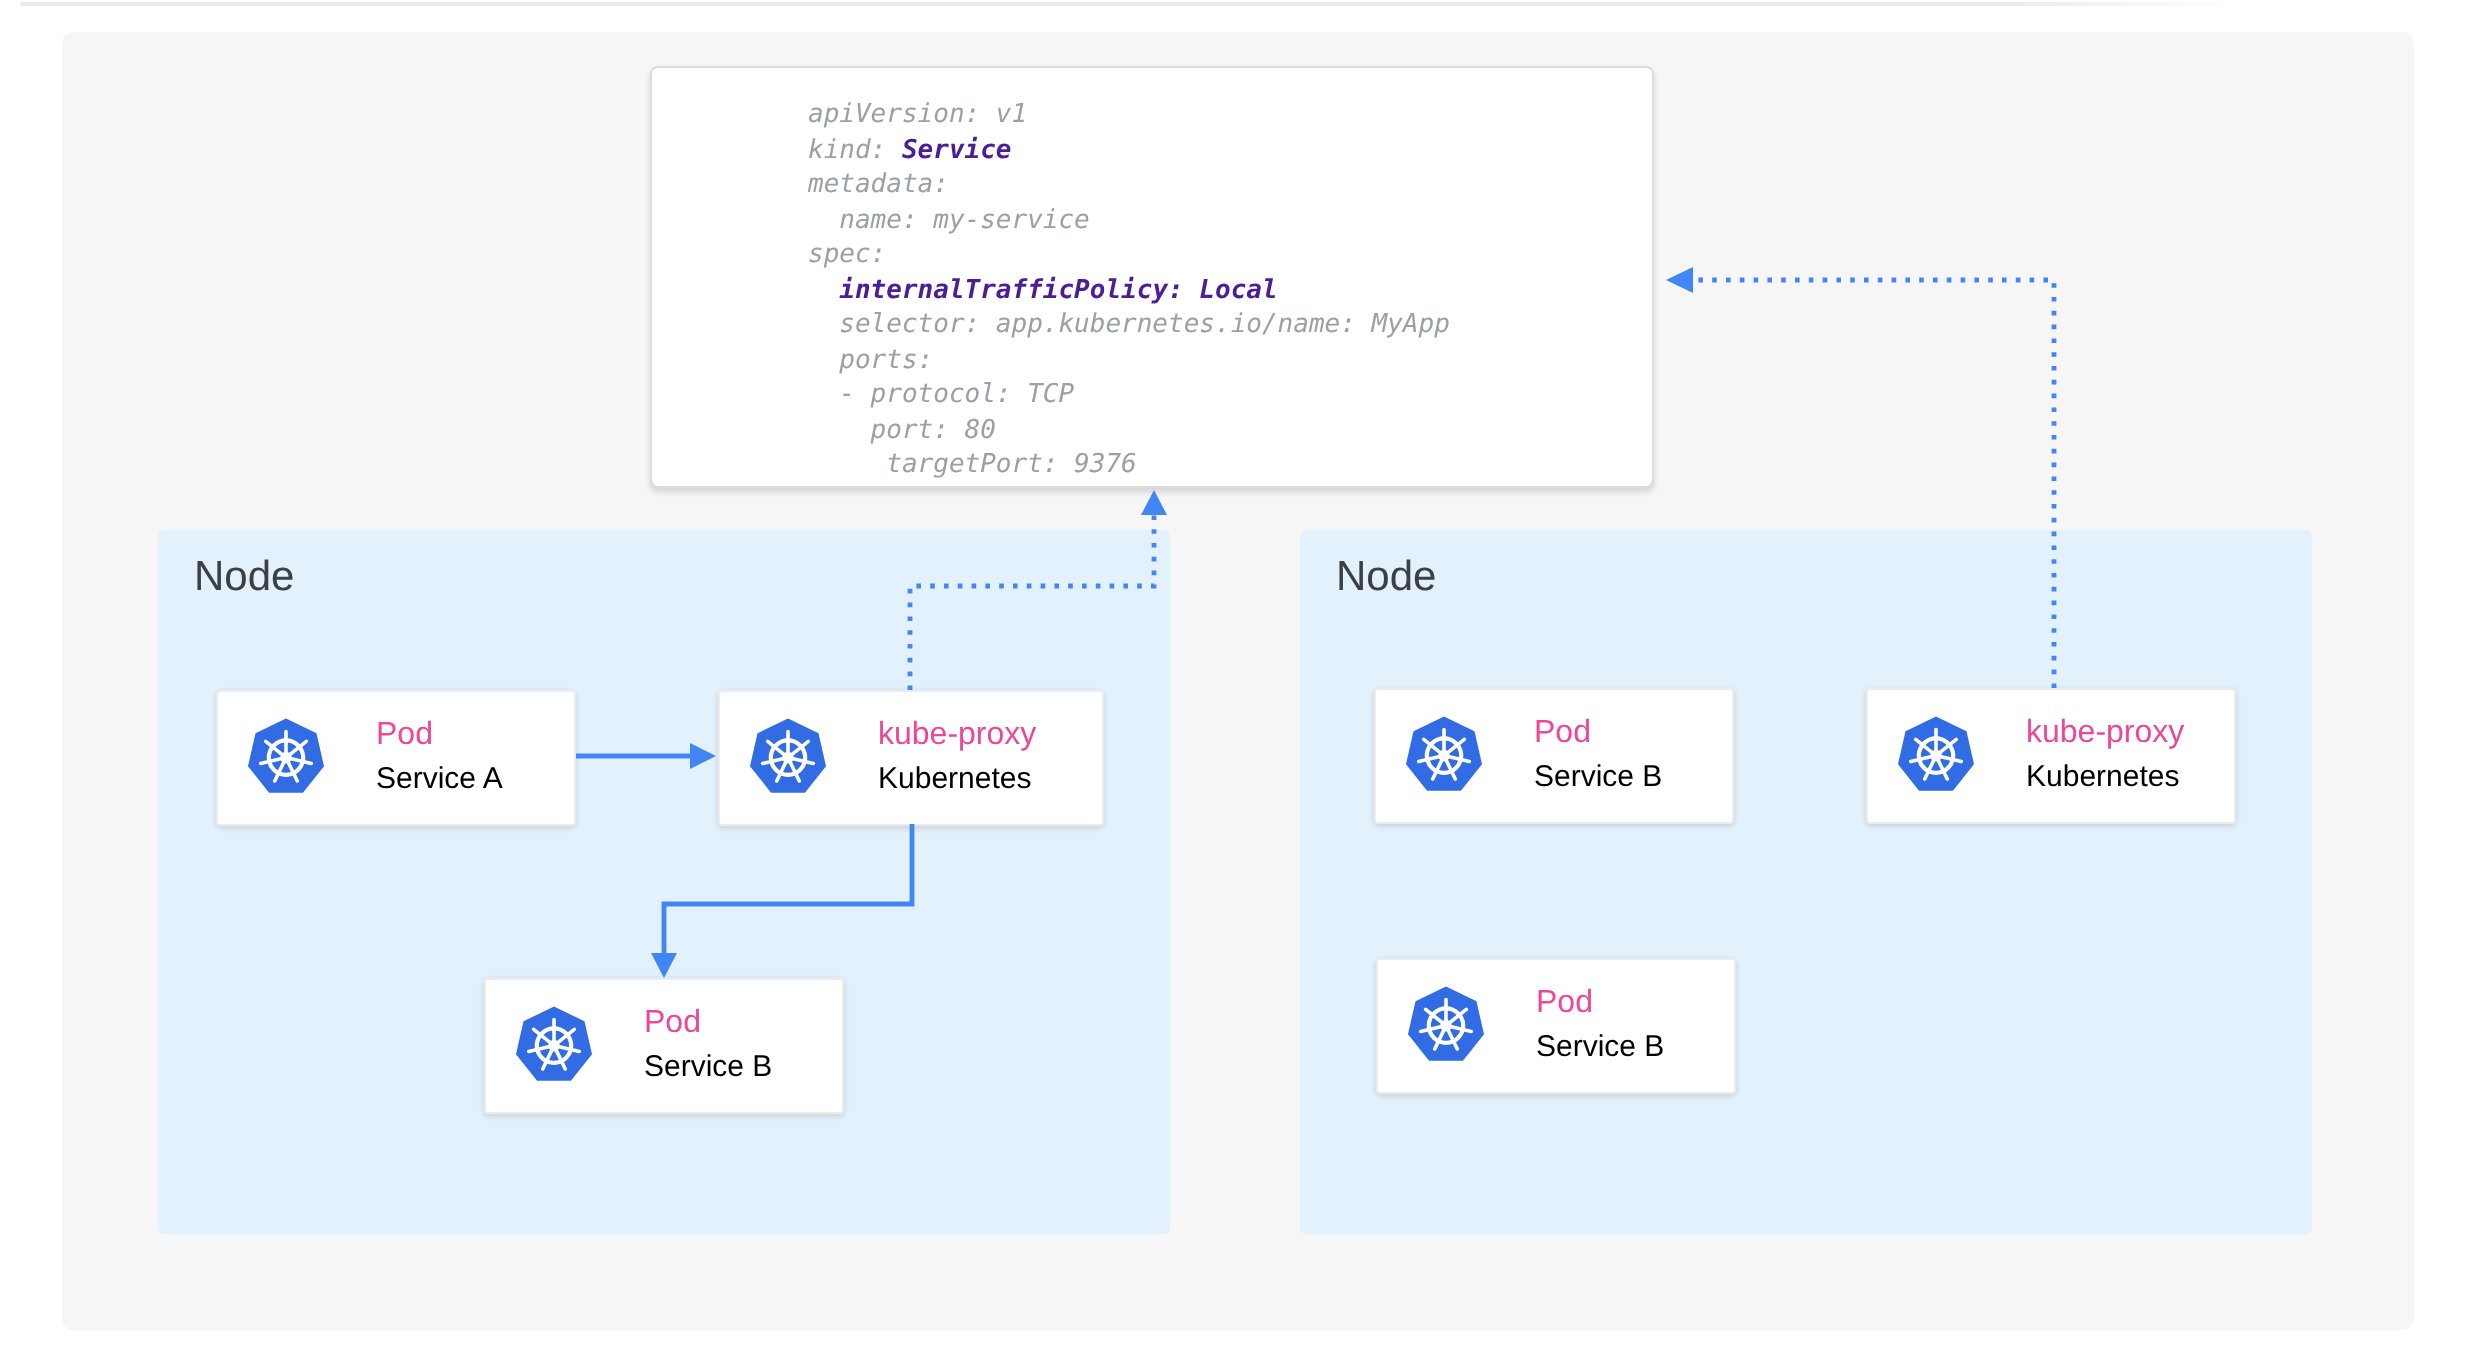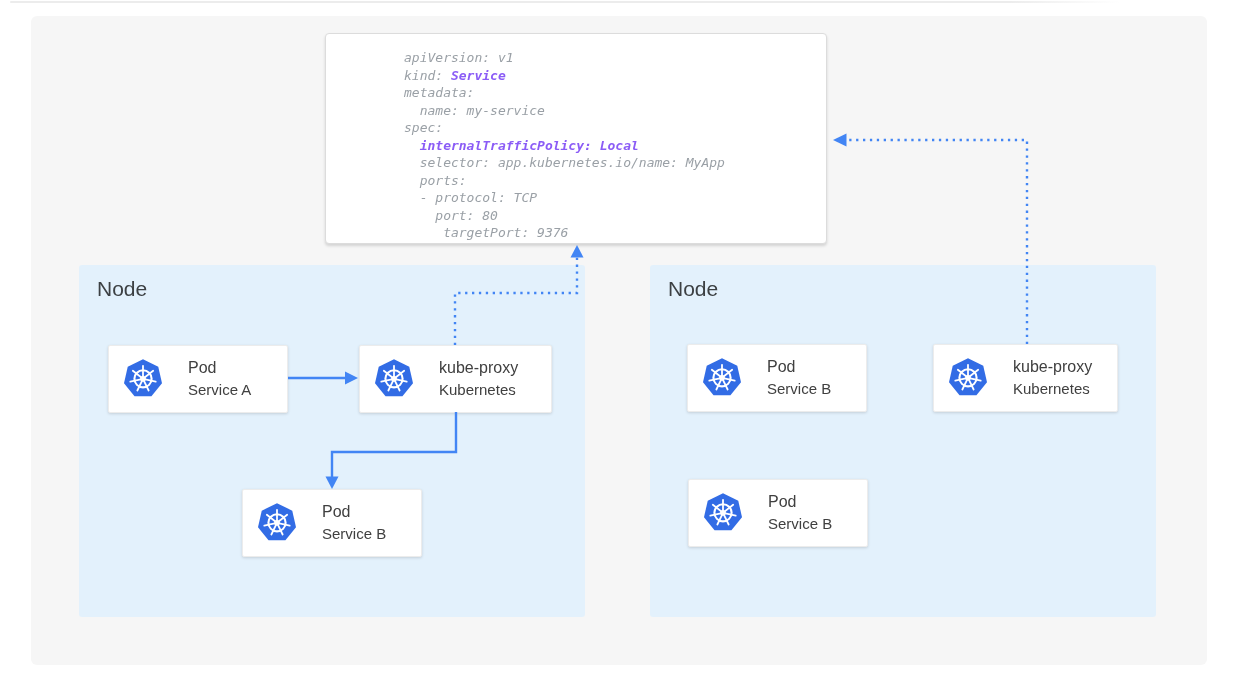--- a/index.html
+++ b/index.html
@@ -45,21 +45,21 @@
     left: 78px; top: 15px;
     font-family: "DejaVu Sans Mono", monospace;
     font-style: italic;
     font-size: 13px;
     line-height: 17.5px;
     color: #9aa0a6;
     white-space: pre;
   }
   .yaml-code .bold {
     font-weight: bold;
-    color: #8b5cf6;
+    color: #4c1d95;
   }
 
   
   .node {
     position: absolute;
     top: 265px;
     width: 506px; height: 352px;
     background: #e3f1fc;
     border-radius: 3px;
   }
@@ -85,26 +85,26 @@
     position: absolute;
     left: 14px; top: 13px;
     width: 40px; height: 40px;
   }
   .card-text {
     position: absolute;
     left: 79px; top: 12px;
   }
   .card-title {
     font-size: 16px;
-    color: #404040;
+    color: #ec4899;
     line-height: 20px;
   }
   .card-subtitle {
     font-size: 15px;
-    color: #404040;
+    color: #000000;
     line-height: 19px;
     margin-top: 2px;
   }
 
   .connectors {
     position: absolute;
     left: 0; top: 0;
     width: 1233px; height: 683px;
     pointer-events: none;
   }

